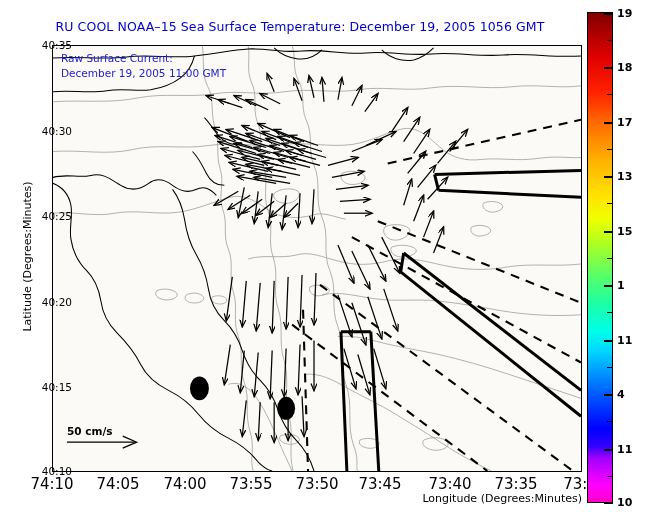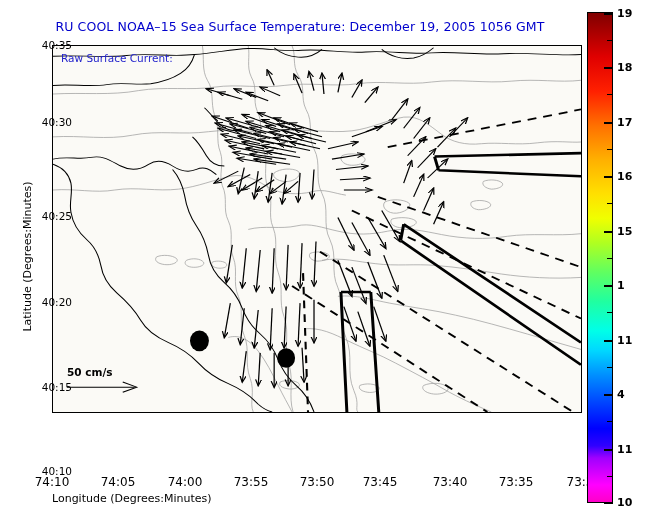--- a/index.html
+++ b/index.html
@@ -7,39 +7,39 @@
        font-family:"DejaVu Sans",sans-serif;}
 
   #root{position:absolute;left:0;top:0;width:651px;height:519px;background:#ffffff;}
 
   
   #title{position:absolute;left:0;top:19px;width:600px;text-align:center;
          color:#0000cc;font-weight:normal;font-size:12.5px;letter-spacing:0.1px;
          white-space:nowrap;font-family:"DejaVu Sans",sans-serif;}
 
   
-  #plot{position:absolute;left:52px;top:45px;width:530px;height:368px;
+  #plot{position:absolute;left:52px;top:45px;width:530px;height:427px;
         background:#fbfaf6;border:1.4px solid #000;box-sizing:border-box;overflow:hidden;}
   #plotsvg{position:absolute;left:0;top:0;width:100%;height:100%;display:block;}
 
   
   #annot{position:absolute;left:8px;top:5px;color:#2222cc;font-size:10.5px;
          line-height:14.5px;white-space:nowrap;pointer-events:none;}
 
   
   #scalebox{position:absolute;left:4px;bottom:6px;width:110px;height:40px;}
   #scaletext{position:absolute;left:10px;top:0px;font-size:10.5px;color:#000;white-space:nowrap;font-weight:bold;}
 
   
-  .xtick{position:absolute;top:475px;font-size:12px;color:#000;
+  .xtick{position:absolute;top:475px;font-size:15px;color:#000;
          transform:translateX(-50%);white-space:nowrap;}
   .ytick{position:absolute;left:48px;font-size:10.5px;color:#000;
          transform:translate(-100%,-50%);white-space:nowrap;margin-left:24px;}
 
-  #xlabel{position:absolute;left:52px;top:492px;width:530px;text-align:left;
+  #xlabel{position:absolute;left:52px;top:492px;width:530px;text-align:right;
           font-size:11px;color:#000;}
   #ylabel{position:absolute;left:-93px;top:250px;width:240px;text-align:center;
           font-size:11px;color:#000;transform:rotate(-90deg);transform-origin:50% 50%;}
 
   
   #cbar{position:absolute;left:587px;top:12px;width:26px;height:491px;
         border:1.2px solid #000;box-sizing:border-box;
         background:linear-gradient(to top,
           #ff00c8 0%,
           #ff00ff 3.5%,
@@ -301,41 +301,42 @@
       </g>
 
       <g stroke="#000000" fill="none" stroke-width="1.2">
         <path d="M14,398 L82,398"></path>
         <path d="M70,392 L84,398 L70,404"></path>
       </g>
     </svg>
 
     <div id="annot">
       <div>Raw Surface Current:</div>
+      <div>December 19, 2005 11:00 GMT</div>
     </div>
 
     <div id="scalebox">
       <div id="scaletext">50 cm/s</div>
     </div>
   </div>
 
   <div class="xtick" style="left:52px">74:10</div>
   <div class="xtick" style="left:118px">74:05</div>
   <div class="xtick" style="left:185px">74:00</div>
   <div class="xtick" style="left:251px">73:55</div>
   <div class="xtick" style="left:317px">73:50</div>
   <div class="xtick" style="left:380px">73:45</div>
   <div class="xtick" style="left:450px">73:40</div>
   <div class="xtick" style="left:516px">73:35</div>
   <div class="xtick" style="left:580px">73:3</div>
 
   <div id="xlabel">Longitude (Degrees:Minutes)</div>
 
   <div class="ytick" style="top:45px">40:35</div>
-  <div class="ytick" style="top:122px">40:30</div>
+  <div class="ytick" style="top:131px">40:30</div>
   <div class="ytick" style="top:216px">40:25</div>
   <div class="ytick" style="top:302px">40:20</div>
   <div class="ytick" style="top:387px">40:15</div>
   <div class="ytick" style="top:471px">40:10</div>
 
   <div id="ylabel">Latitude (Degrees:Minutes)</div>
 
   <div id="cbar"></div>
 
   <div class="cbmark" style="top:13px"></div>
@@ -355,21 +356,21 @@
   <div class="cbmark minor" style="top:203px"></div>
   <div class="cbmark minor" style="top:258px"></div>
   <div class="cbmark minor" style="top:312px"></div>
   <div class="cbmark minor" style="top:367px"></div>
   <div class="cbmark minor" style="top:421px"></div>
   <div class="cbmark minor" style="top:476px"></div>
 
   <div class="cbtick" style="top:13px">19</div>
   <div class="cbtick" style="top:67px">18</div>
   <div class="cbtick" style="top:122px">17</div>
-  <div class="cbtick" style="top:176px">16</div>
+  <div class="cbtick" style="top:176px">13</div>
   <div class="cbtick" style="top:231px">15</div>
   <div class="cbtick" style="top:285px">1</div>
   <div class="cbtick" style="top:340px">11</div>
   <div class="cbtick" style="top:394px">4</div>
   <div class="cbtick" style="top:449px">11</div>
   <div class="cbtick" style="top:502px">10</div>
 
 </div>
 
 </body></html>

